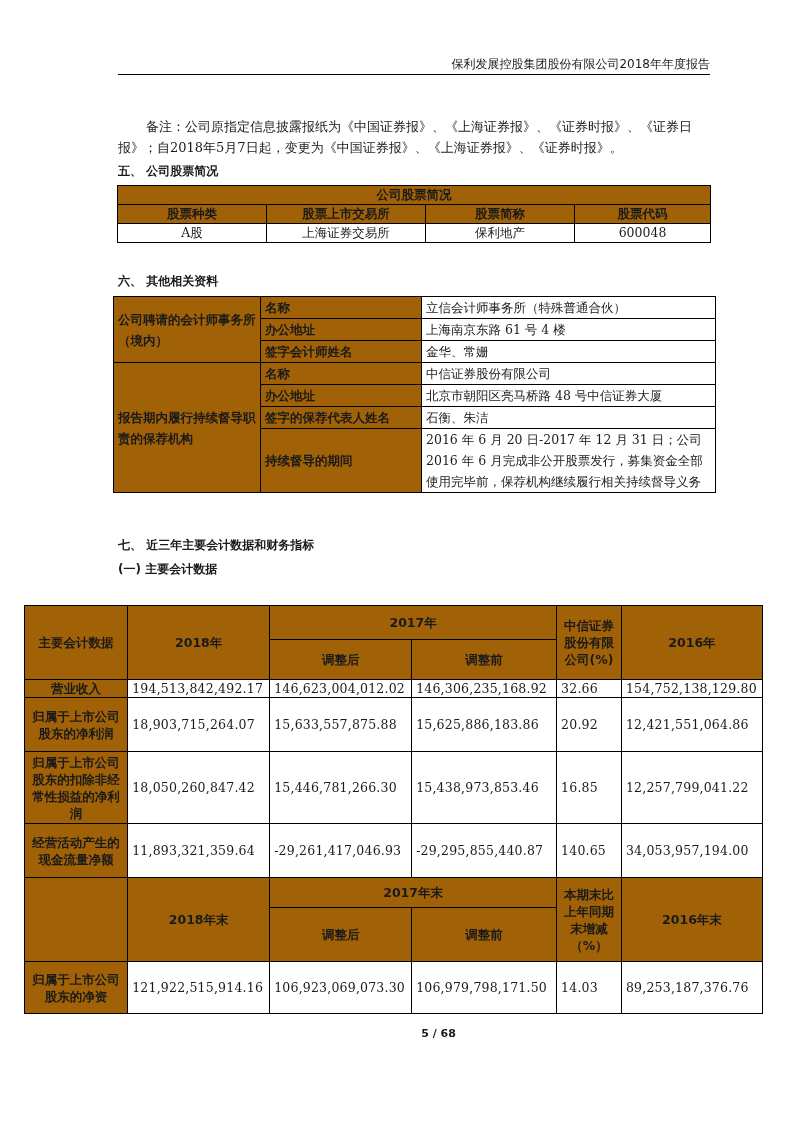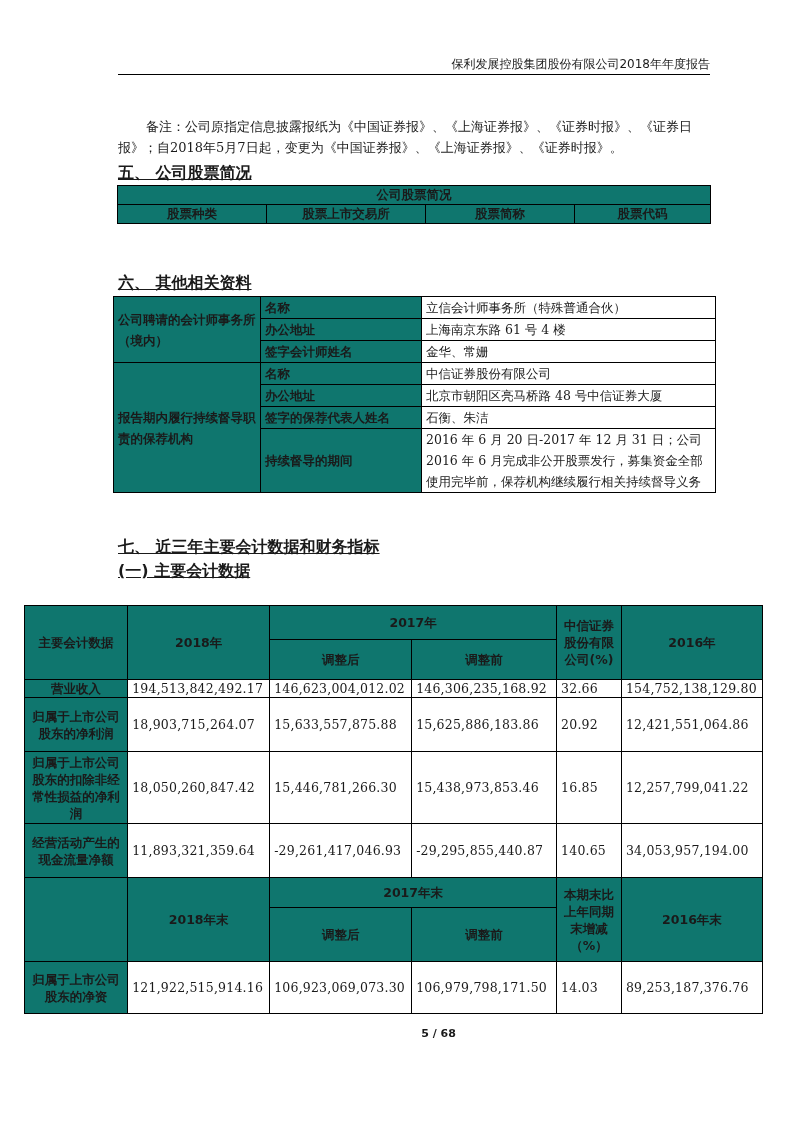--- a/index.html
+++ b/index.html
@@ -2,25 +2,25 @@
 <html><head>
 <meta charset="utf-8">
 <style>
   html, body { margin:0; padding:0; background:#ffffff; }
   body { width:793px; height:1122px; position:relative; overflow:hidden;
          font-family:"DejaVu Serif","Liberation Serif",serif; color:#1a1a1a; }
   .hdr { position:absolute; left:118px; top:56px; width:592px; text-align:right;
          font-size:12px; font-family:"DejaVu Sans","Liberation Sans",sans-serif; }
   .hdr-line { position:absolute; left:118px; top:74px; width:592px; height:1px; background:#000; }
   .note { position:absolute; left:118px; top:100px; width:592px; font-size:13px; line-height:21px; text-indent:28px;margin-top:16px; }
-  .h2 { position:absolute; left:118px; font-size:16px; font-weight:bold;
-        font-family:"DejaVu Sans","Liberation Sans",sans-serif;text-decoration:underline; }
+  .h2 { position:absolute; left:118px; font-size:12px; font-weight:bold;
+        font-family:"DejaVu Sans","Liberation Sans",sans-serif; }
   table { border-collapse:collapse; position:absolute; }
   td { border:1px solid #000; padding:0 4px; font-size:12.5px; }
-  .gray { background:#0f766e; }
+  .gray { background:#a16207; }
   .b { font-weight:bold; font-family:"DejaVu Sans","Liberation Sans",sans-serif; }
   .c { text-align:center; }
   #t1 { left:117px; top:185px; width:594px; }
   #t1 td { height:18px; line-height:18px; }
   #t2 { left:113px; top:296px; width:603px; }
   #t2 td { line-height:21px; }
   .unit { position:absolute; left:540px; top:586px; font-size:13px;margin-top:44px; }
   #t3 { left:24px; top:605px; width:739px; }
   #t3 td { font-size:12.5px; line-height:17px; padding:0 4px;text-align:center; }
   #t3 td.num { text-align:left; white-space:nowrap; letter-spacing:0.2px; }
@@ -39,20 +39,26 @@
 <table id="t1">
   <tbody>
       <tr>
         <td colspan="4" class="gray b c">公司股票简况</td>
       </tr>
   <tr>
     <td class="gray b c" style="width:140px">股票种类</td>
     <td class="gray b c" style="width:150px">股票上市交易所</td>
     <td class="gray b c" style="width:140px">股票简称</td>
     <td class="gray b c">股票代码</td>
+  </tr>
+  <tr>
+    <td class="c">A股</td>
+    <td class="c">上海证券交易所</td>
+    <td class="c">保利地产</td>
+    <td class="c">600048</td>
   </tr>
 </tbody>
   </table>
 
 <div class="h2" style="top:273px">六、 其他相关资料</div>
 <table id="t2">
   <tbody>
       <tr>
     <td rowspan="3" class="gray b" style="width:138px">公司聘请的会计师事务所（境内）</td>
     <td class="gray b" style="width:152px">名称</td>

